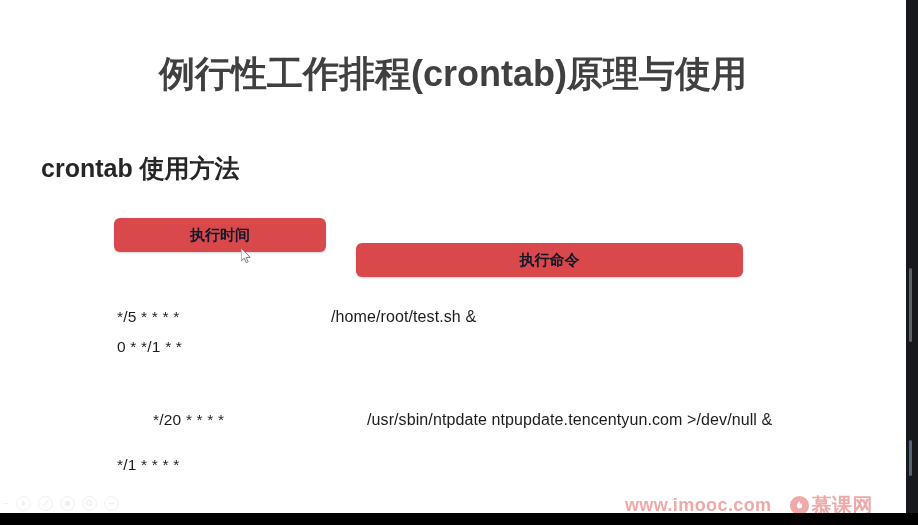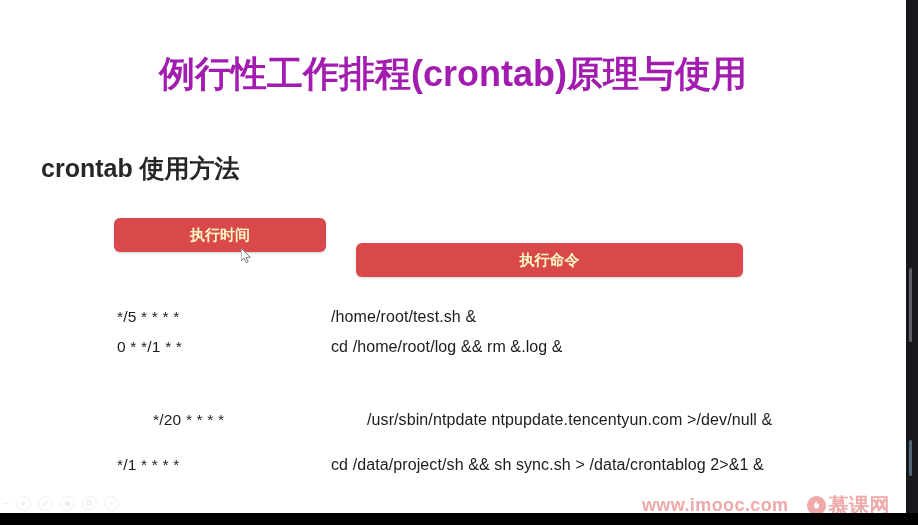--- a/index.html
+++ b/index.html
@@ -28,21 +28,21 @@
 
   
   #slide-title {
     position: absolute;
     left: 0;
     top: 50px;
     width: 906px;
     text-align: center;
     font-size: 36px;
     font-weight: bold;
-    color: #a21caf;
+    color: #404040;
     letter-spacing: 0px;
     line-height: 48px;
     white-space: nowrap;
   }
 
   
   #slide-subtitle {
     position: absolute;
     left: 41px;
     top: 135px;
@@ -53,21 +53,21 @@
     white-space: nowrap;
     margin-top: 16px;
   }
 
   
   .pill {
     position: absolute;
     height: 34px;
     border-radius: 6px;
     background: #d9484b;
-    color: #fef9c3;
+    color: #0f172a;
     font-size: 15px;
     font-weight: bold;
     display: flex;
     align-items: center;
     justify-content: center;
     box-shadow: 0 1px 2px rgba(0,0,0,0.18);
     box-sizing: border-box;
   }
   #pill-time  { left: 114px; top: 218px; width: 212px; }
   #pill-cmd   { left: 356px; top: 218px; width: 387px; margin-top: 25px; }
@@ -134,21 +134,21 @@
   .tool-btn svg { position: absolute; left: 0; top: 0; }
   #tool-dash {
     width: 6px;
     height: 1px;
     background: #d5d5d5;
   }
 
   
   #footer-brand {
     position: absolute;
-    right: 16px;
+    right: 33px;
     top: 492px;
     display: flex;
     align-items: center;
     gap: 18px;
   }
   #footer-url {
     font-size: 18px;
     font-weight: bold;
     color: #efa9a9;
     letter-spacing: 0.4px;
@@ -227,31 +227,29 @@
 
   <div class="pill" id="pill-cmd">执行命令</div>
 
   <div class="row" id="row-0">
     <span class="sched">*/5 * * * *</span>
     <span class="cmd">/home/root/test.sh &amp;</span>
   </div>
 
   <div class="row" id="row-1">
     <span class="sched">0 * */1 * *</span>
-    <span class="cmd">cd /home/root/log &amp;&amp; rm &amp;.log &amp;</span>
   </div>
 
   <div class="row" id="row-2">
     <span class="sched">*/20 * * * *</span>
     <span class="cmd">/usr/sbin/ntpdate ntpupdate.tencentyun.com &gt;/dev/null &amp;</span>
   </div>
 
   <div class="row" id="row-3">
     <span class="sched">*/1 * * * *</span>
-    <span class="cmd">cd /data/project/sh &amp;&amp; sh sync.sh &gt; /data/crontablog 2&gt;&amp;1 &amp;</span>
   </div>
 
   <div id="player-toolbar">
     <div id="tool-dash"></div>
     <div class="tool-btn">
       <svg width="13" height="13" viewBox="0 0 13 13">
           <polygon points="5,3.8 9,6.5 5,9.2" fill="#c9c9c9"></polygon>
         </svg>
     </div>
     <div class="tool-btn">

